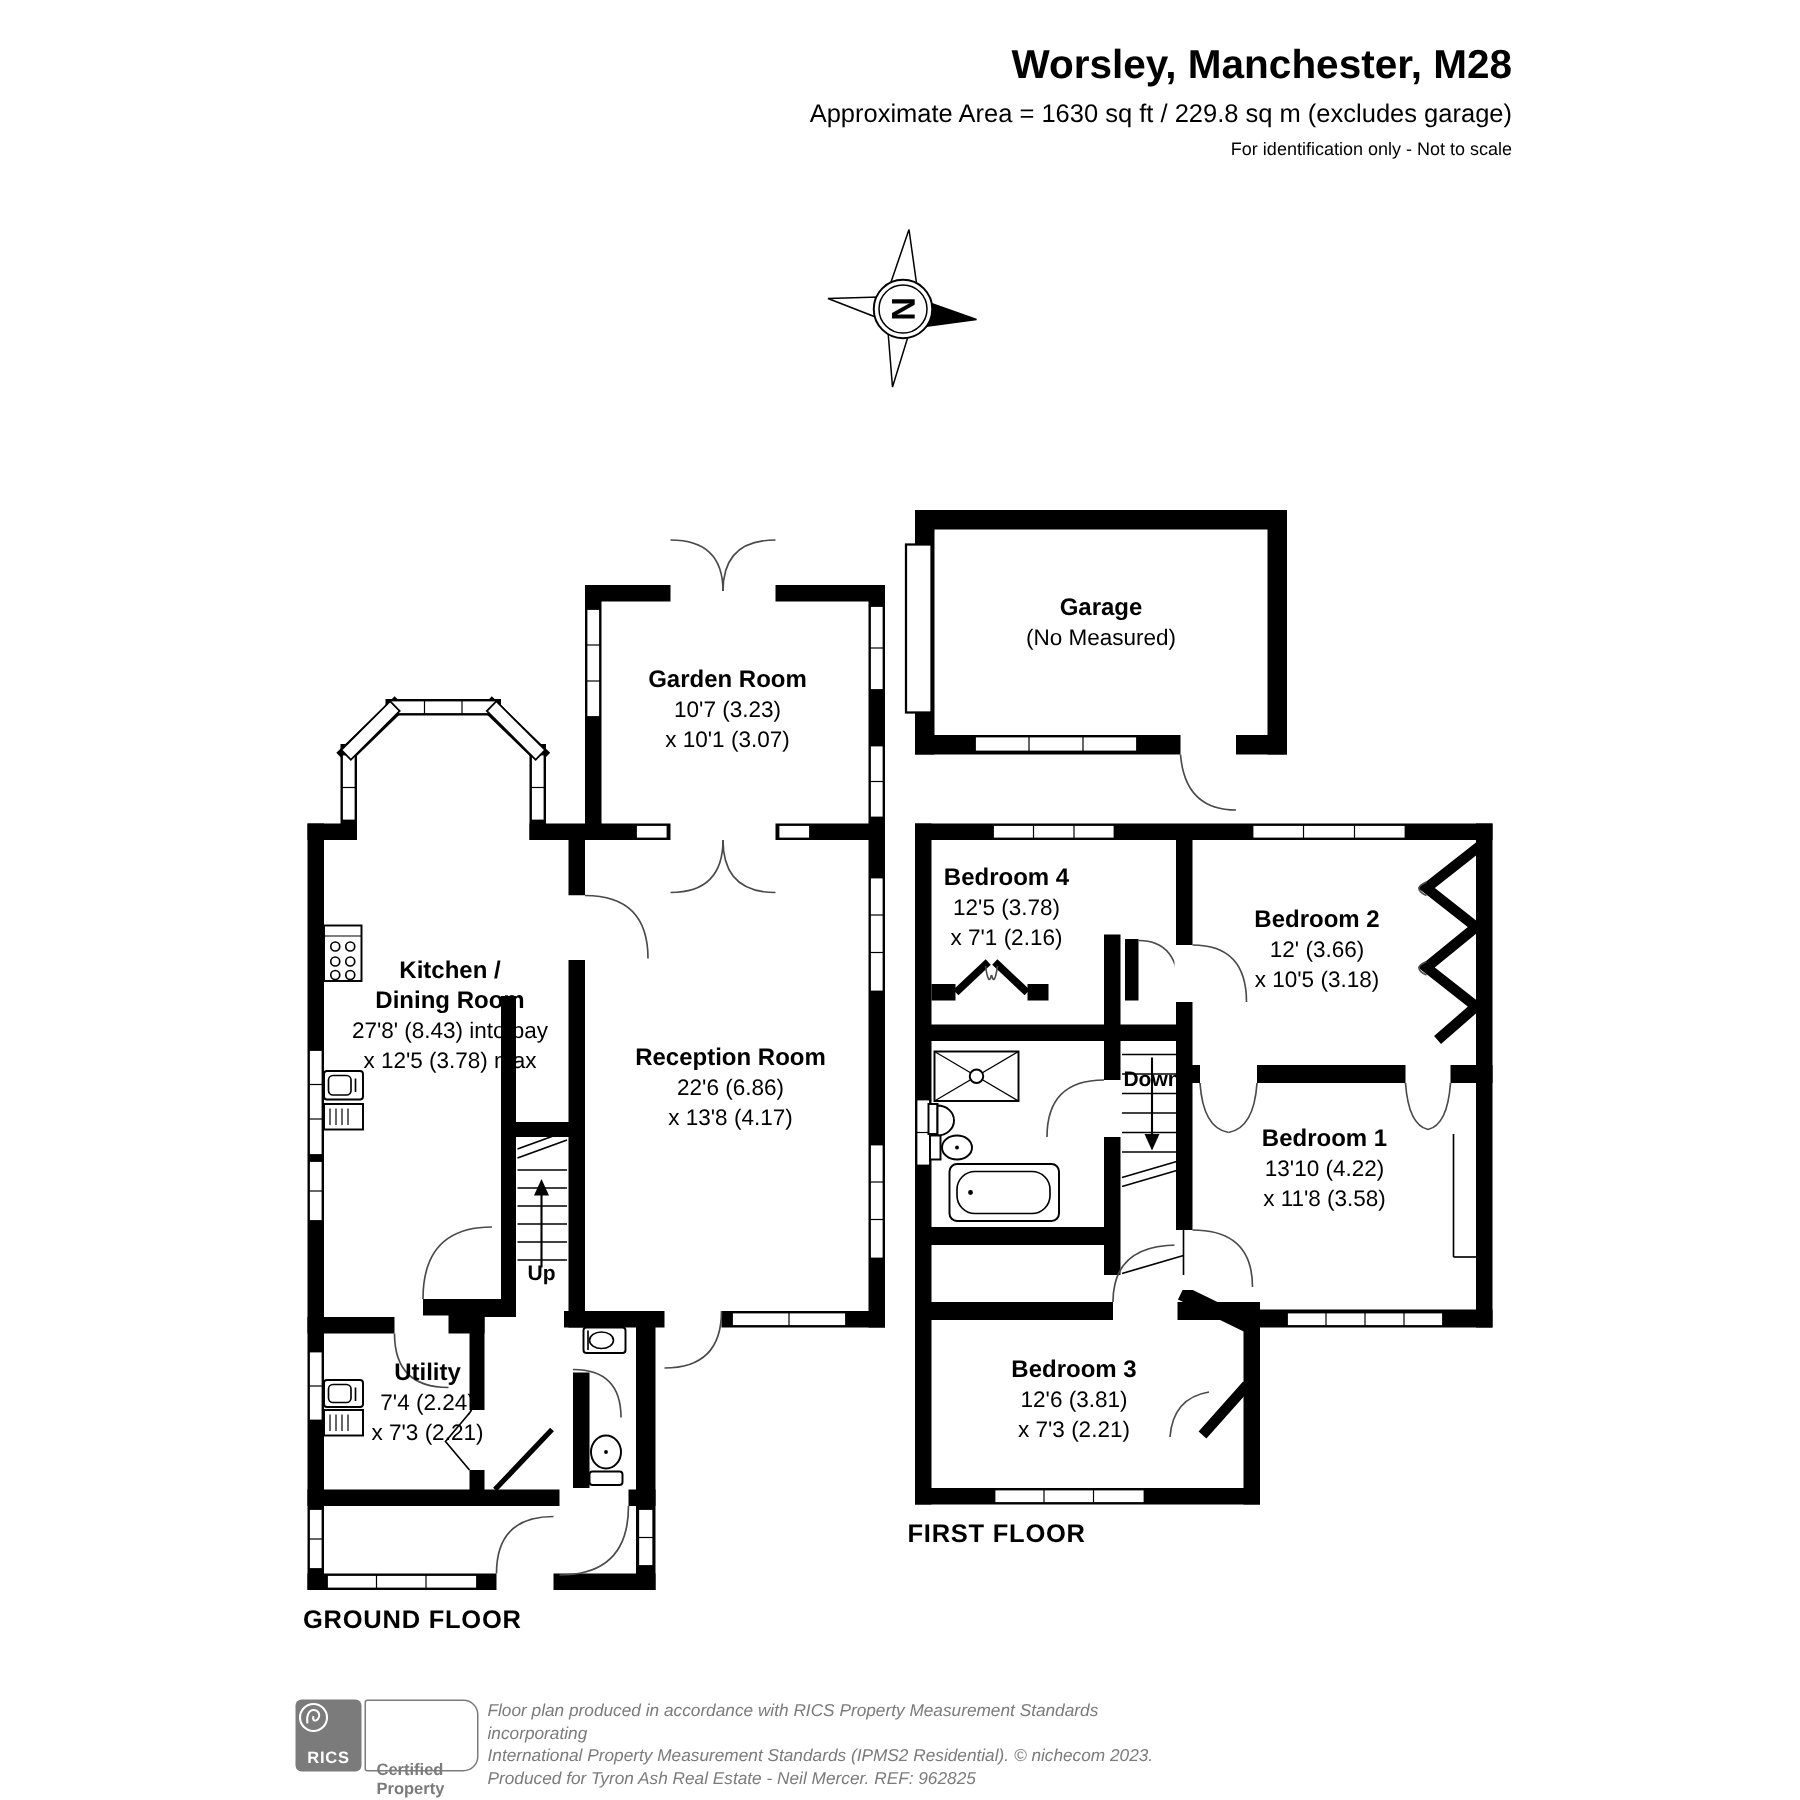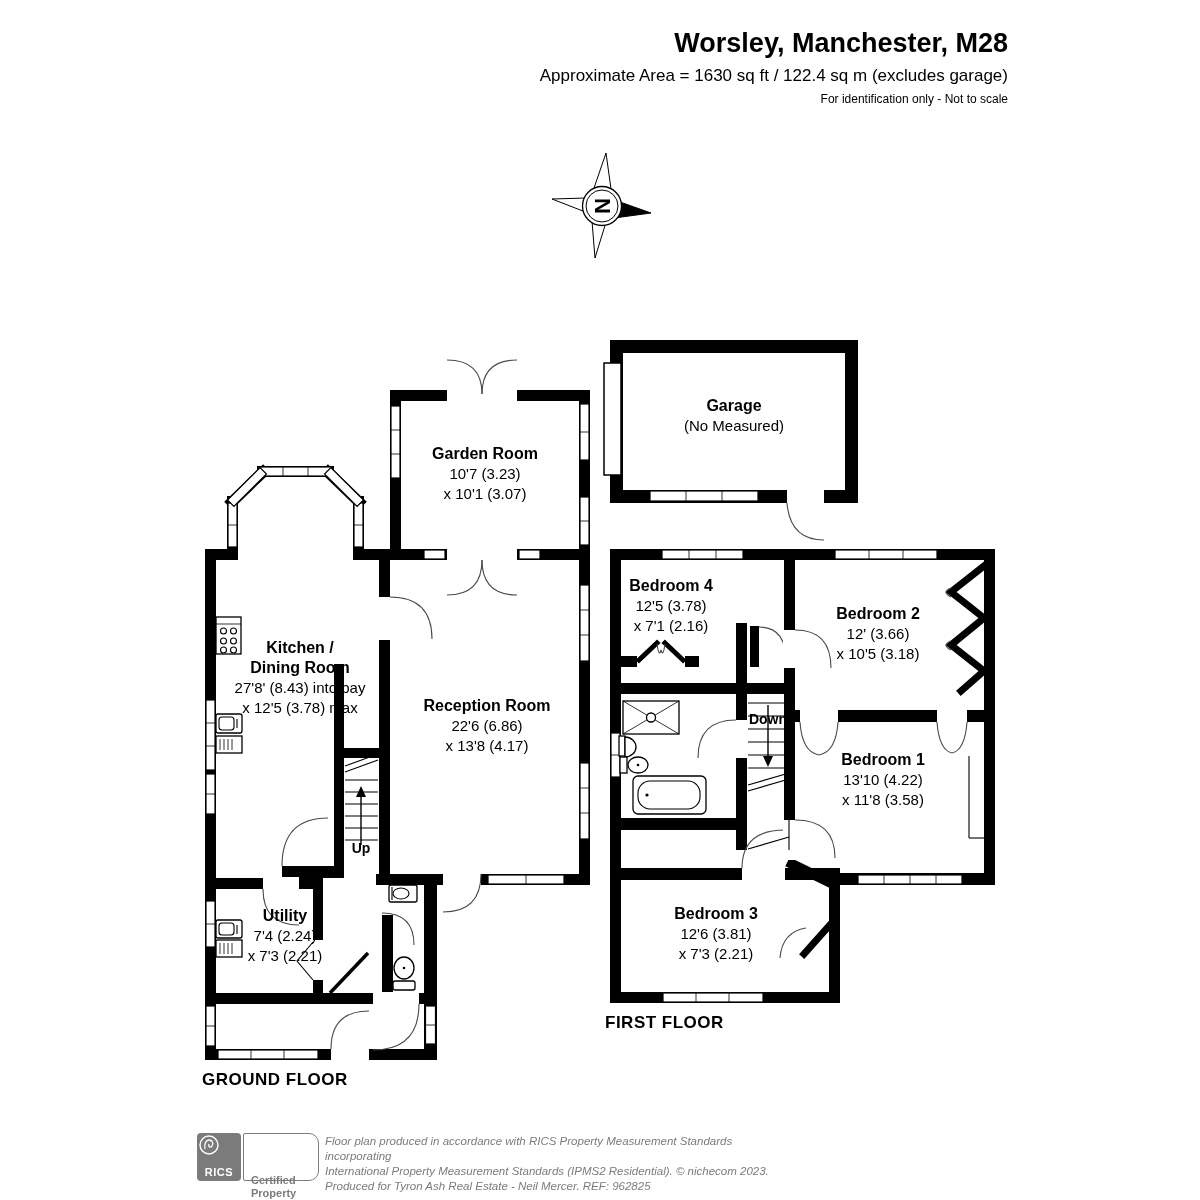--- a/index.html
+++ b/index.html
@@ -298,21 +298,21 @@
       <rect class="fix" x="620" y="757" width="7" height="16"></rect>
       <ellipse class="fix" cx="638" cy="765" rx="10" ry="8"></ellipse>
       <circle cx="638" cy="765" r="1.3" fill="#000"></circle>
       <rect class="fix" x="633" y="776" width="73" height="38" rx="5"></rect>
       <rect class="thin" x="638" y="781" width="62" height="28" rx="12"></rect>
       <circle cx="647" cy="795" r="1.6" fill="#000"></circle>
     </g>
   </svg>
 
   <div class="hdr hdr-title">Worsley, Manchester, M28</div>
-  <div class="hdr hdr-sub">Approximate Area = 1630 sq ft / 122.4 sq m (excludes garage)</div>
+  <div class="hdr hdr-sub">Approximate Area = 1630 sq ft / 229.8 sq m (excludes garage)</div>
   <div class="hdr hdr-note">For identification only - Not to scale</div>
 
   <div class="room-label" style="left:619px;top:396px;">
     <div class="r-name">Garage</div>
     <div class="r-dim">(No Measured)</div>
   </div>
 
   <div class="room-label" style="left:370px;top:444px;">
     <div class="r-name">Garden Room</div>
     <div class="r-dim">10'7 (3.23)</div>

